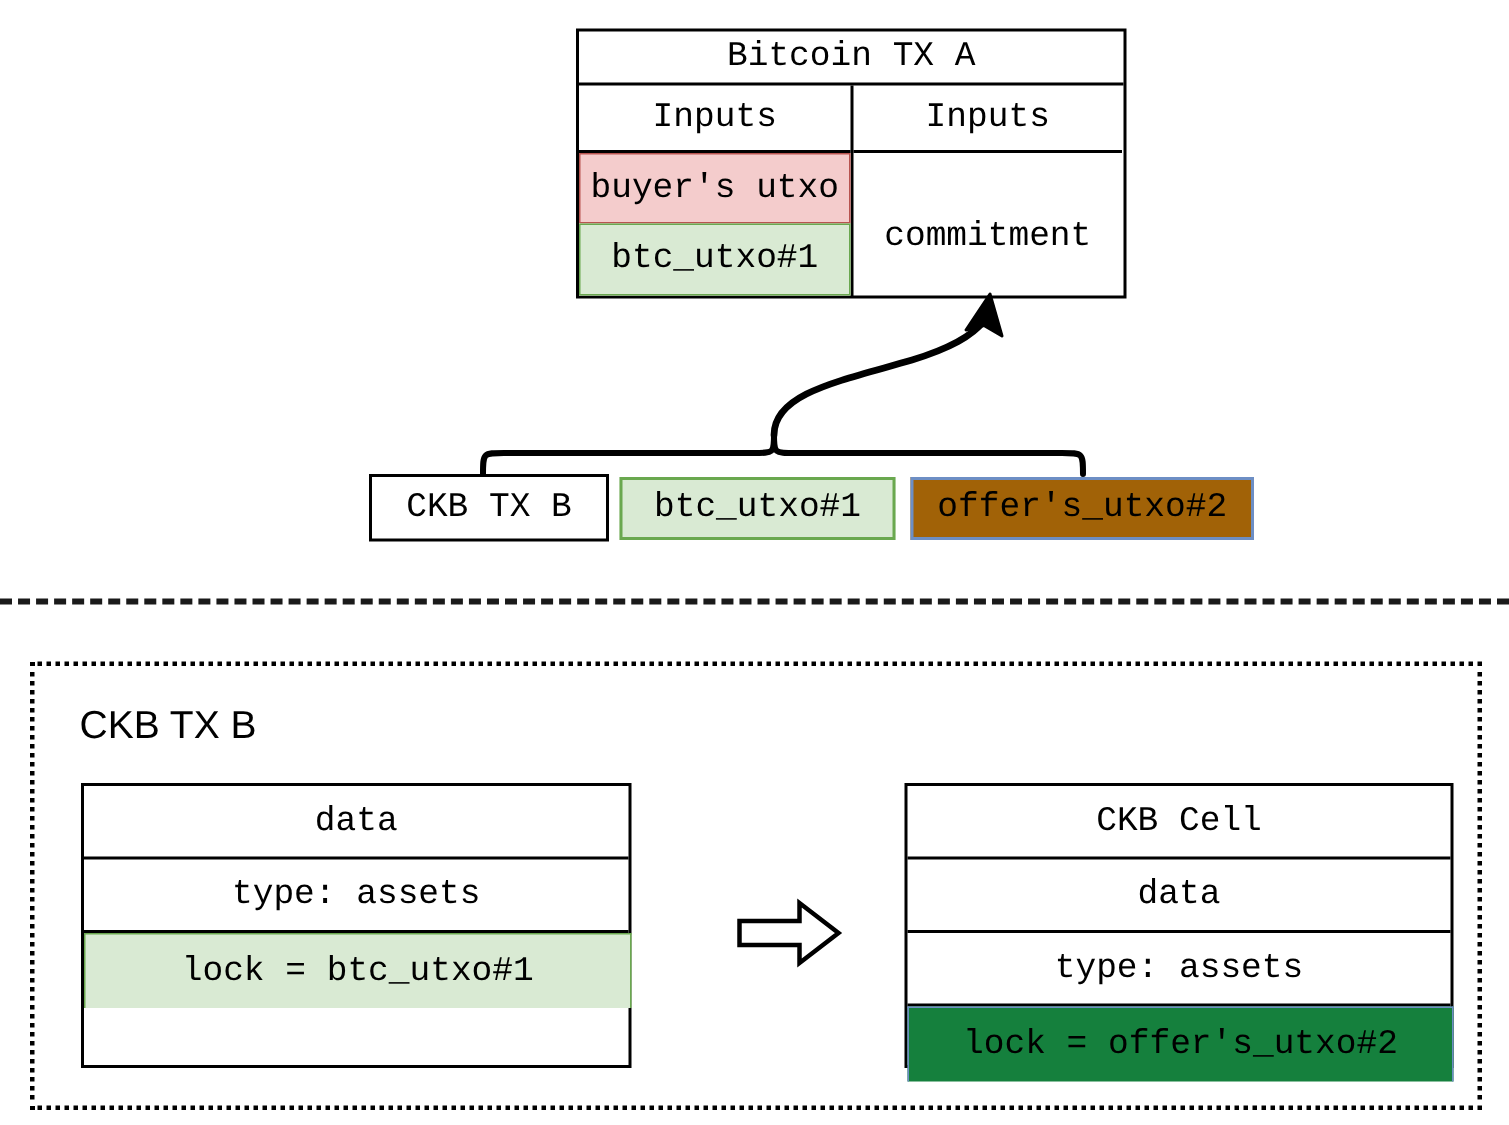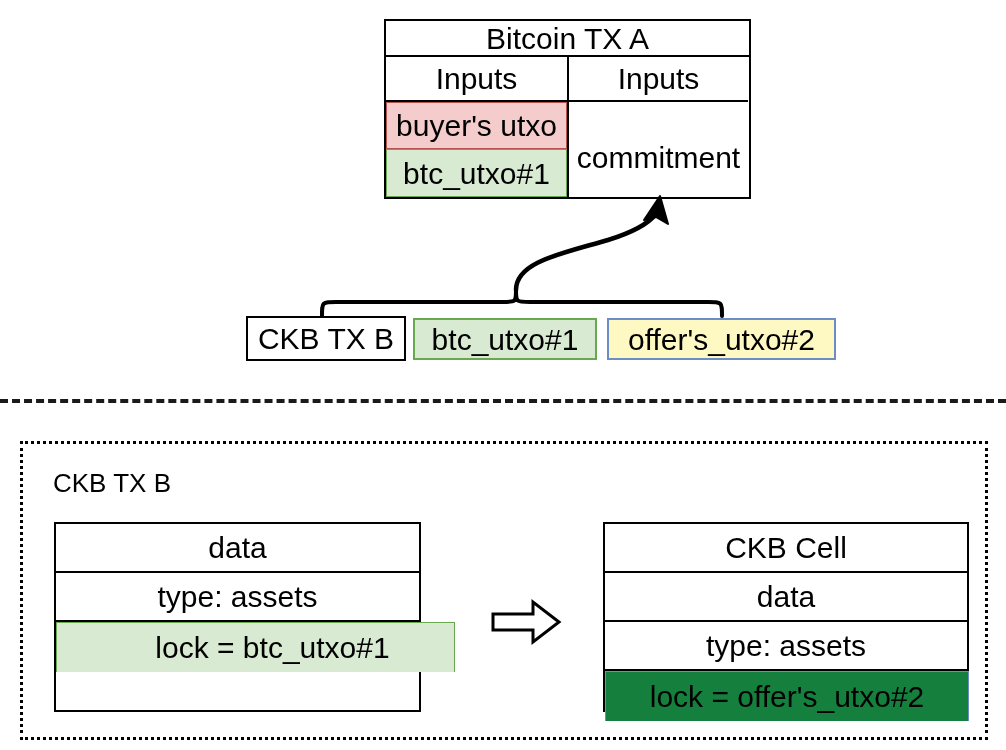--- a/index.html
+++ b/index.html
@@ -20,24 +20,25 @@
   }
 
   .abs { position: absolute; box-sizing: border-box; }
 
   
   .cell {
     display: flex;
     align-items: center;
     justify-content: center;
     text-align: center;
-    font-size: 30px;
+    font-size: 23px;
     line-height: 1.1;
     white-space: nowrap;
     color: #000;
+    font-family: Liberation Mono, monospace;
   }
 
   
   #btc-tx-a {
     left: 384px; top: 19px; width: 367px; height: 180px;
     border: 2.5px solid #000;
     background: #fff;
   }
   #btc-tx-a-title {
     left: 0; top: 0; width: 100%; height: 36px;
@@ -79,21 +80,21 @@
   #ckb-tx-b-box {
     left: 246px; top: 316px; width: 160px; height: 45px;
     border: 2.5px solid #000; background: #fff;
   }
   #btc-utxo1-box {
     left: 413px; top: 318px; width: 184px; height: 42px;
     border: 2px solid #6aa84f; background: #d9ead3;
   }
   #offer-utxo2-box {
     left: 607px; top: 318px; width: 229px; height: 42px;
-    border: 2px solid #6d8ec4; background: #fef9c3;
+    border: 2px solid #6d8ec4; background: #a16207;
   }
 
   
   #connector {
     left: 0; top: 190px; width: 1006px; height: 140px;
   }
 
   
   #divider {
     left: 0; top: 399px; width: 1006px; height: 0;
@@ -125,21 +126,20 @@
     border-bottom: 2.5px solid #000;
   }
   .ct-row:last-child { border-bottom: none; }
   .ct-row-last {
     height: 49px;
     border-bottom: none;
   }
   .hl-green {
     background: #d9ead3;
     border: 1.5px solid #6aa84f;
-    padding-left: 34px;
   }
   .hl-blue {
     background: #15803d;
     border: 1.5px solid #6d8ec4;
   }
 
   
   #block-arrow {
     left: 448px; top: 152px; width: 100px; height: 52px;
   }

